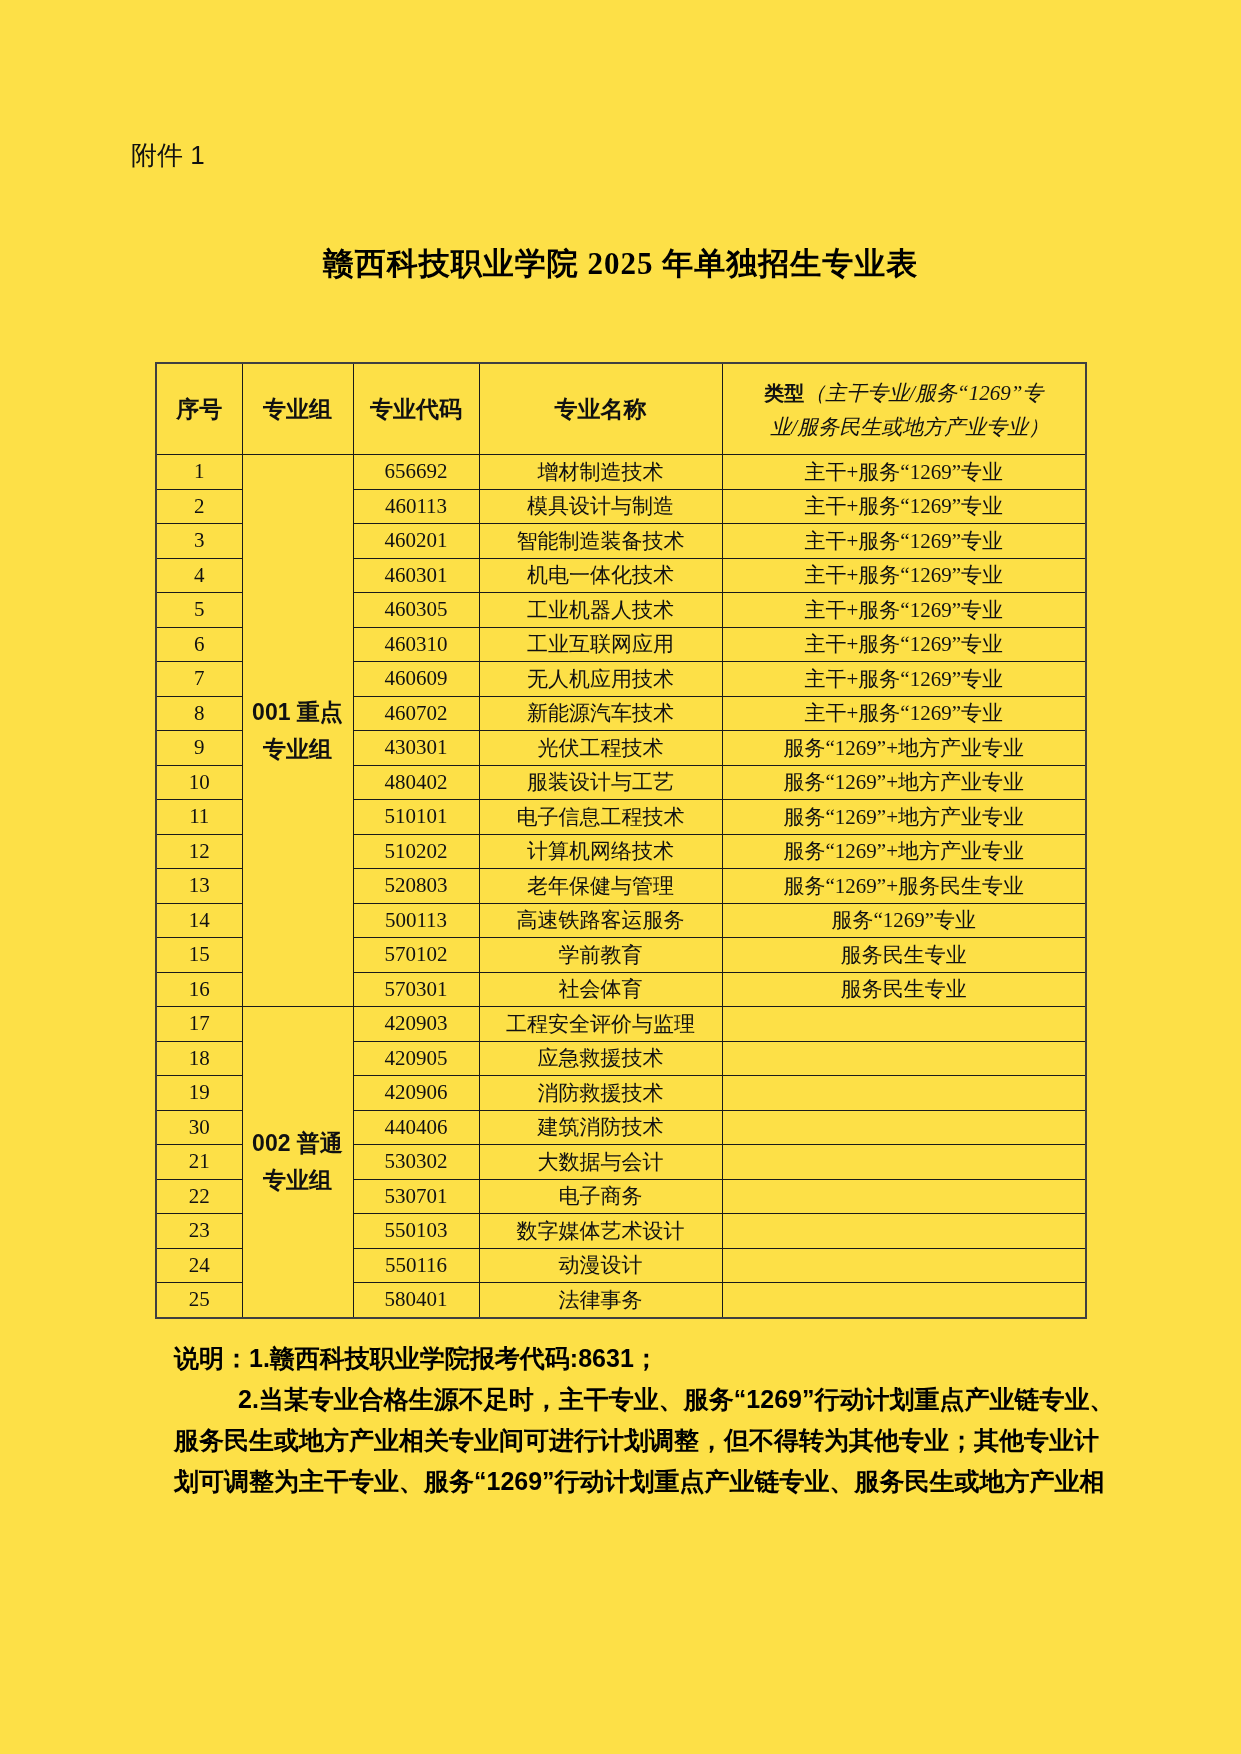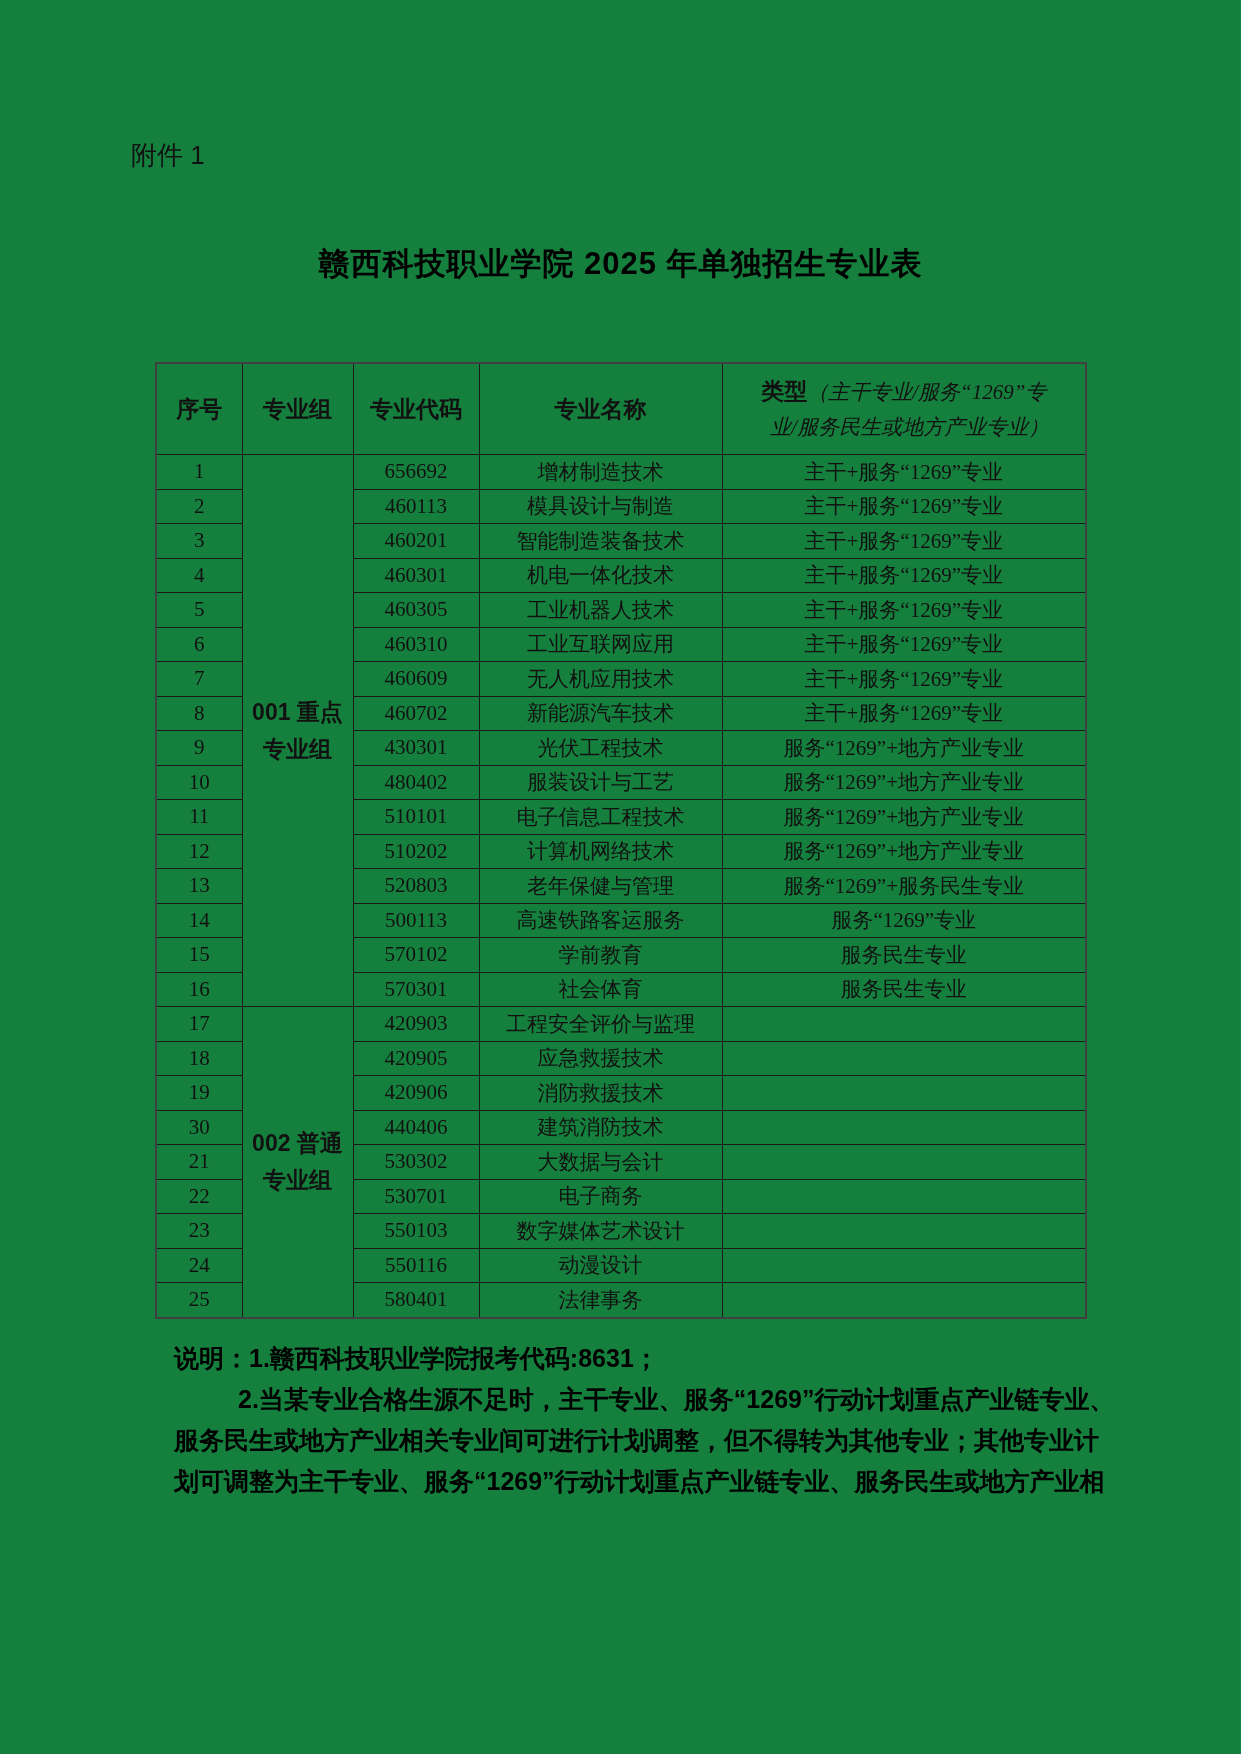--- a/index.html
+++ b/index.html
@@ -1,34 +1,34 @@
 <!DOCTYPE html>
 <html><head>
 <meta charset="utf-8">
 <style>
   html,body{margin:0;padding:0;background:#ffffff;}
   .page{
     position:relative;
     width:1241px;height:1754px;
-    background:#15803d;
+    background:#fde047;
     color:#111;
     font-family:"Liberation Serif","DejaVu Serif",serif;
     overflow:hidden;
   }
   .attachment{
     position:absolute;left:131px;top:138px;
     font-size:26px;
     font-family:"Liberation Sans","DejaVu Sans",sans-serif;
     color:#111;
   }
   .title{
     position:absolute;left:0;top:243px;width:100%;
     margin:0;text-align:center;
     font-size:31px;font-weight:bold;
-    font-family:Liberation Sans, sans-serif;
+    font-family:Liberation Serif, serif;
     letter-spacing:1px;
     color:#000;
   }
   table.majors{
     position:absolute;left:155px;top:362px;
     width:930px;
     border-collapse:collapse;
     table-layout:fixed;
     border:2px solid #404040;
   }
@@ -47,22 +47,22 @@
   }
   th.type-th{
     text-align:left;
     padding:0 9px;
     font-weight:normal;
   }
   .type-line1,.type-line2{display:block;line-height:34px;}
   .type-line2{padding-left:12px;}
   .type-prefix{
     font-weight:bold;
-    font-family:Liberation Mono, monospace;
-    font-size:23px;font-style:normal;
+    font-family:Liberation Serif, serif;
+    font-size:20px;font-style:normal;
   }
   .kai{
     font-family:"Liberation Serif","DejaVu Serif",serif;
     font-style:italic;
     font-size:21px;
   }
   tbody td{
     height:33.5px;
     font-size:21px;
     font-family:"Liberation Serif","DejaVu Serif",serif;

